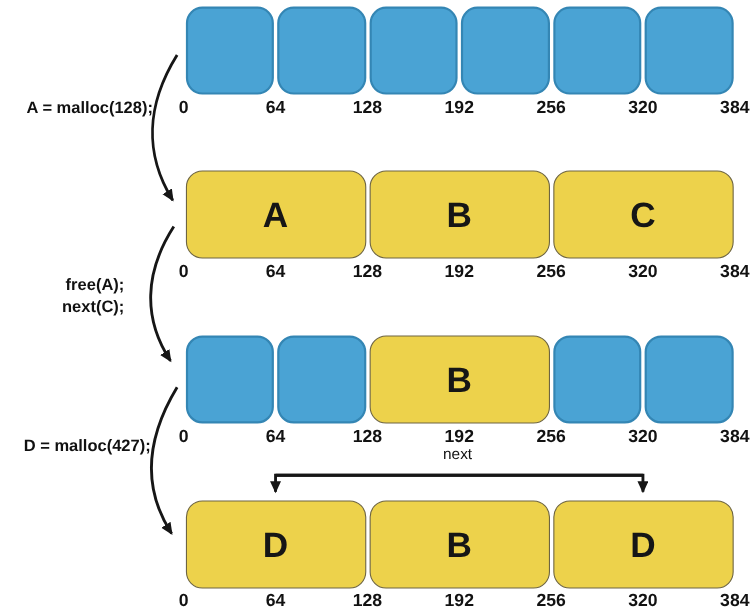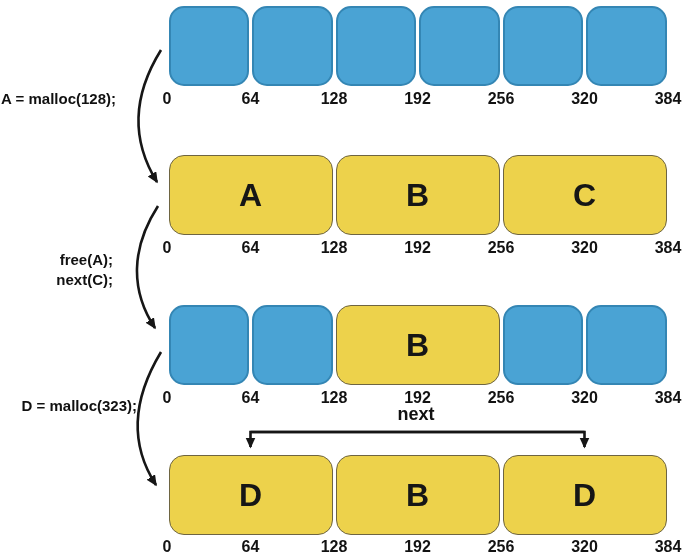--- a/index.html
+++ b/index.html
@@ -21,27 +21,27 @@
   .tick-row { position:absolute; left:167px; width:501px; height:18px; }
   .tick {
     position:absolute; top:0; transform:translateX(-50%);
     font-weight:bold; font-size:16px; color:#121212; white-space:nowrap;
   }
 
   .ann {
     position:absolute; text-align:right; font-weight:bold; font-size:15px;
     line-height:20px; color:#111; white-space:nowrap;
   }
-  .ann-malloc-abc { top:89px;  right:569px;text-align:right; }
+  .ann-malloc-abc { top:89px;  right:546px;text-align:right; }
   .ann-free-ac    { top:250px; right:572px; }
   .ann-malloc-d   { top:396px; right:548px; }
 
   .next-label {
     position:absolute; left:416px; top:404px; transform:translateX(-50%);
-    font-weight:bold; font-size:18px; color:#111;
+    font-weight:normal; font-size:14px; color:#111;
   }
   .arrow-stroke { fill:none; stroke:#161616; stroke-width:2.6px; }
   .arrow-head { fill:#161616; }
 </style>
 </head>
 <body>
 
 <div class="canvas" style="--free-bg: #4AA3D4; --free-border: #3486B4; --alloc-bg: #EDD24B; --alloc-border: #6E6542;">
 
   <svg class="overlay" viewBox="0 0 685 559" xmlns="http://www.w3.org/2000/svg">
@@ -58,21 +58,21 @@
   </svg>
 
   <div class="ann ann-malloc-abc">
       <div>A = malloc(128);</div>
     </div>
   <div class="ann ann-free-ac">
       <div>free(A);</div>
       <div>next(C);</div>
     </div>
   <div class="ann ann-malloc-d">
-      <div>D = malloc(323);</div>
+      <div>D = malloc(427);</div>
     </div>
 
   <div class="next-label">next</div>
 
   <div id="rows-host">
       <div class="mem-row" style="top: 6px;">
         <div class="block free" style="left: 1.5px; width: 80.5px;"></div>
         <div class="block free" style="left: 85px; width: 80.5px;"></div>
         <div class="block free" style="left: 168.5px; width: 80.5px;"></div>
         <div class="block free" style="left: 252px; width: 80.5px;"></div>

